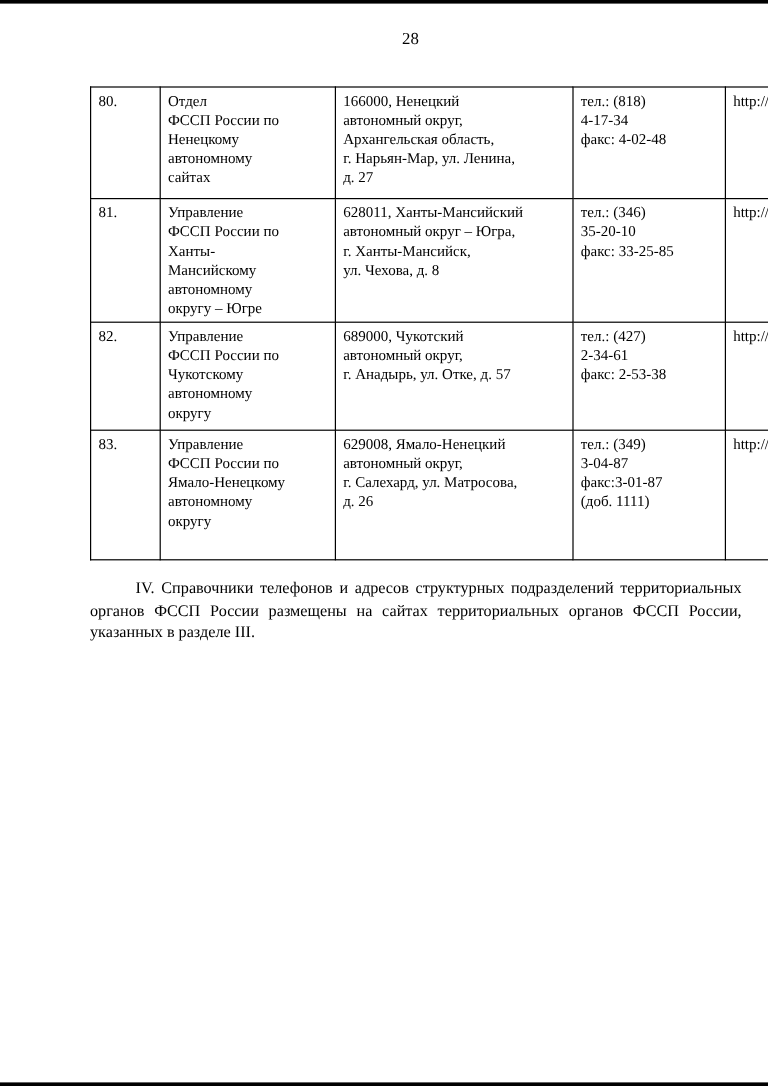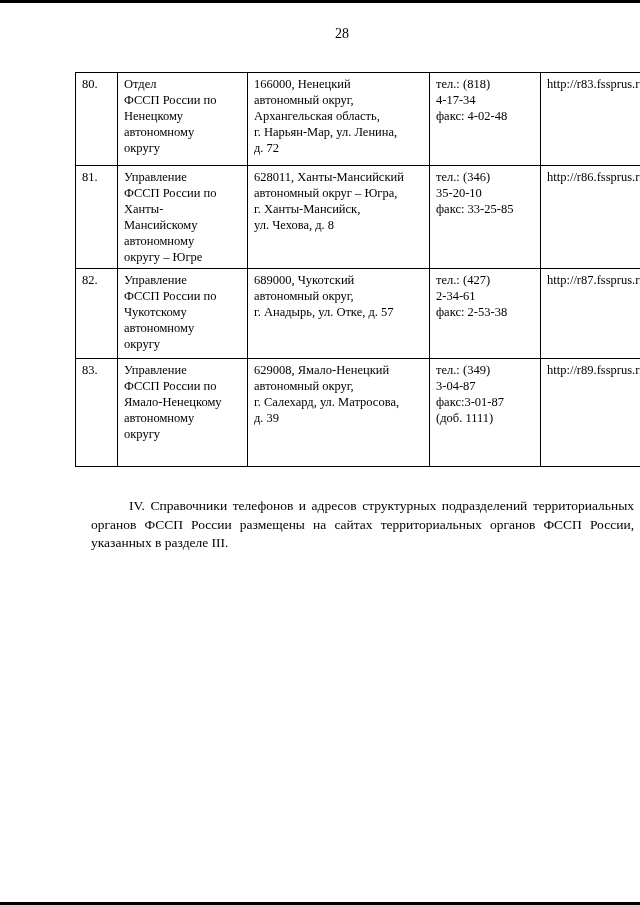--- a/index.html
+++ b/index.html
@@ -40,42 +40,42 @@
     position: absolute;
     top: 72px;
     left: 75px;
     width: 543px;
     border-collapse: collapse;
     table-layout: fixed;
   }
   table.contacts td {
     border: 1px solid #000000;
     vertical-align: top;
-    padding: 3px 5px 3px 6px;
+    padding: 3px 21px 3px 6px;
     font-size: 12.5px;
     line-height: 1.28;
     white-space: pre-line;
     overflow: hidden;
   }
   td.c-num  { width: 30px;  }
   td.c-name { width: 118px; }
   td.c-addr { width: 170px; }
   td.c-phone{ width: 99px; margin-left: 44px;  }
   td.c-site { width: 118px; }
   tr.r0 { height: 93px;  }
   tr.r1 { height: 100px; }
   tr.r2 { height: 90px;  }
   tr.r3 { height: 108px; }
 
   .para {
     position: absolute;
     top: 481px;
     left: 75px;
     width: 543px;
-    margin: 16px;
+    margin: 0;
     font-size: 13.5px;
     line-height: 1.38;
     text-align: justify;
     text-indent: 38px;
   }
 </style>
 </head>
 <body>
 
 <div class="page">
@@ -84,26 +84,26 @@
   <div class="page-number">28</div>
 
   <table class="contacts">
     <tbody>
       <tr class="r0">
         <td class="c-num">80.</td>
         <td class="c-name">Отдел
 ФССП России по
 Ненецкому
 автономному
-округу</td>
+сайтах</td>
         <td class="c-addr">166000, Ненецкий
 автономный округ,
 Архангельская область,
 г. Нарьян-Мар, ул. Ленина,
-д. 72</td>
+д. 27</td>
         <td class="c-phone">тел.: (818)
 4-17-34
 факс: 4-02-48</td>
         <td class="c-site">http://r83.fssprus.ru</td>
       </tr>
       <tr class="r1">
         <td class="c-num">81.</td>
         <td class="c-name">Управление
 ФССП России по
 Ханты-
@@ -137,21 +137,21 @@
       <tr class="r3">
         <td class="c-num">83.</td>
         <td class="c-name">Управление
 ФССП России по
 Ямало-Ненецкому
 автономному
 округу</td>
         <td class="c-addr">629008, Ямало-Ненецкий
 автономный округ,
 г. Салехард, ул. Матросова,
-д. 39</td>
+д. 26</td>
         <td class="c-phone">тел.: (349)
 3-04-87
 факс:3-01-87
 (доб. 1111)</td>
         <td class="c-site">http://r89.fssprus.ru</td>
       </tr>
     </tbody>
   </table>
 
   <p class="para">IV. Справочники телефонов и адресов структурных подразделений территориальных органов ФССП России размещены на сайтах территориальных органов ФССП России, указанных в разделе III.</p>

